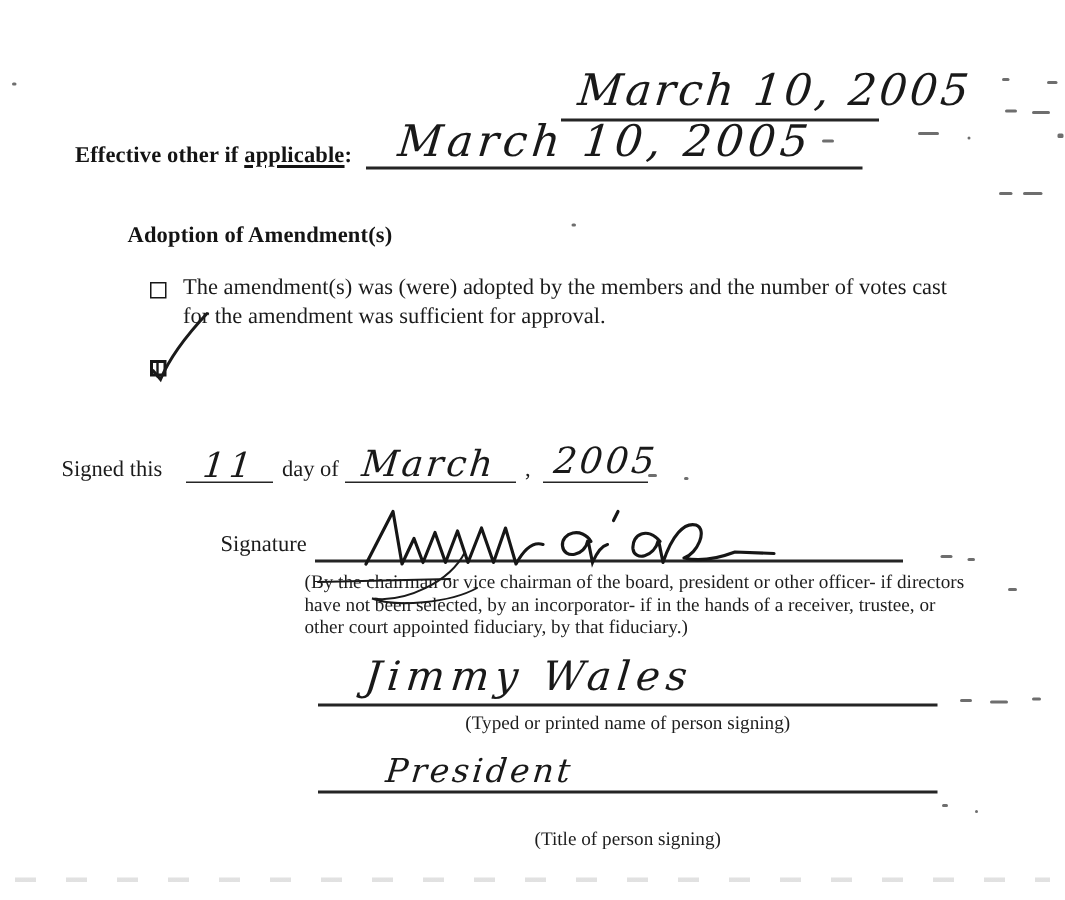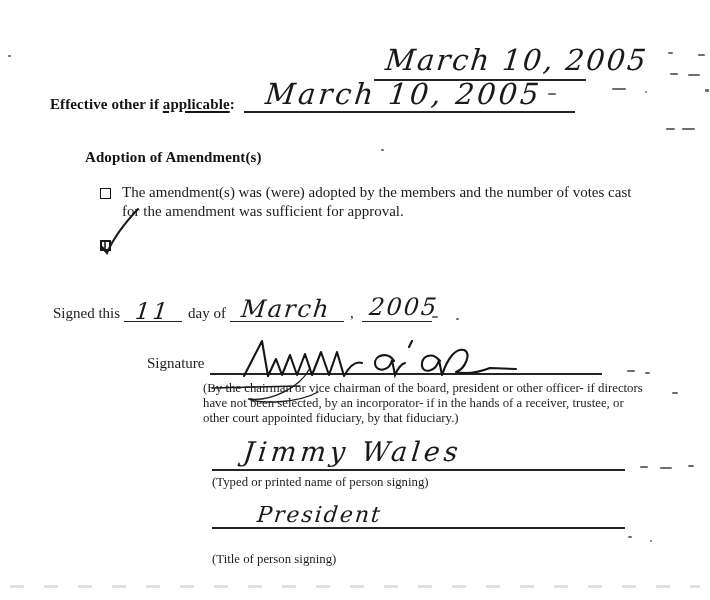--- a/index.html
+++ b/index.html
@@ -15,21 +15,21 @@
   .fillline.thin{border-bottom-width:1.6px;}
   .hand{
     font-family:"DejaVu Serif", serif;font-style:italic;color:#191919;
     transform:skewX(-6deg);transform-origin:left bottom;line-height:1;
   }
   .checkbox{
     position:absolute;width:11px;height:11px;border:1.7px solid #171717;
     background:#fff;box-sizing:border-box;
   }
   .underline-bold{text-decoration:underline;text-decoration-thickness:1.8px;text-underline-offset:2px;}
-  .caption-center{position:absolute;text-align:left;}
+  .caption-center{position:absolute;text-align:center;}
   .speck{position:absolute;background:#6e6e6e;border-radius:1px;}
   .noise-band{position:absolute;left:10px;top:585px;width:690px;height:3px;
     background:repeating-linear-gradient(90deg,rgba(120,120,120,.22) 0 14px,rgba(255,255,255,0) 14px 34px);}
   svg{display:block;}
 </style>
 </head>
 <body>
 
 <div class="page">
 
@@ -50,21 +50,21 @@
   </div>
 
   <div class="checkbox" style="left:100px;top:240px;border-width:2px;"></div>
   <div class="abs" style="left:94px;top:204px;width:56px;height:56px;">
     <svg width="56" height="56" viewBox="0 0 56 56">
       <path d="M 8 43 L 13 49 C 18 37 29 21 44 5" fill="none" stroke="#1a1a1a" stroke-width="2" stroke-linecap="round"></path>
       <path d="M 11 38 L 11 47" fill="none" stroke="#1a1a1a" stroke-width="1.6" stroke-linecap="round"></path>
     </svg>
   </div>
 
-  <div class="abs body-txt" style="left:53px;top:305px;">Signed this</div>
+  <div class="abs body-txt" style="left:41px;top:305px;">Signed this</div>
   <div class="fillline thin" style="left:124px;top:321px;width:58px;"></div>
   <div class="abs hand" style="left:134px;top:300px;font-size:23px;letter-spacing:3px;">11</div>
   <div class="abs body-txt" style="left:188px;top:305px;text-align:right;">day of</div>
   <div class="fillline thin" style="left:230px;top:321px;width:114px;"></div>
   <div class="abs hand" style="left:240px;top:297px;font-size:24px;letter-spacing:2px;">March</div>
   <div class="abs body-txt" style="left:350px;top:305px;">,</div>
   <div class="fillline thin" style="left:362px;top:321px;width:70px;"></div>
   <div class="abs hand" style="left:368px;top:295px;font-size:24px;letter-spacing:2px;">2005</div>
 
   <div class="abs body-txt" style="left:147px;top:355px;">Signature</div>

